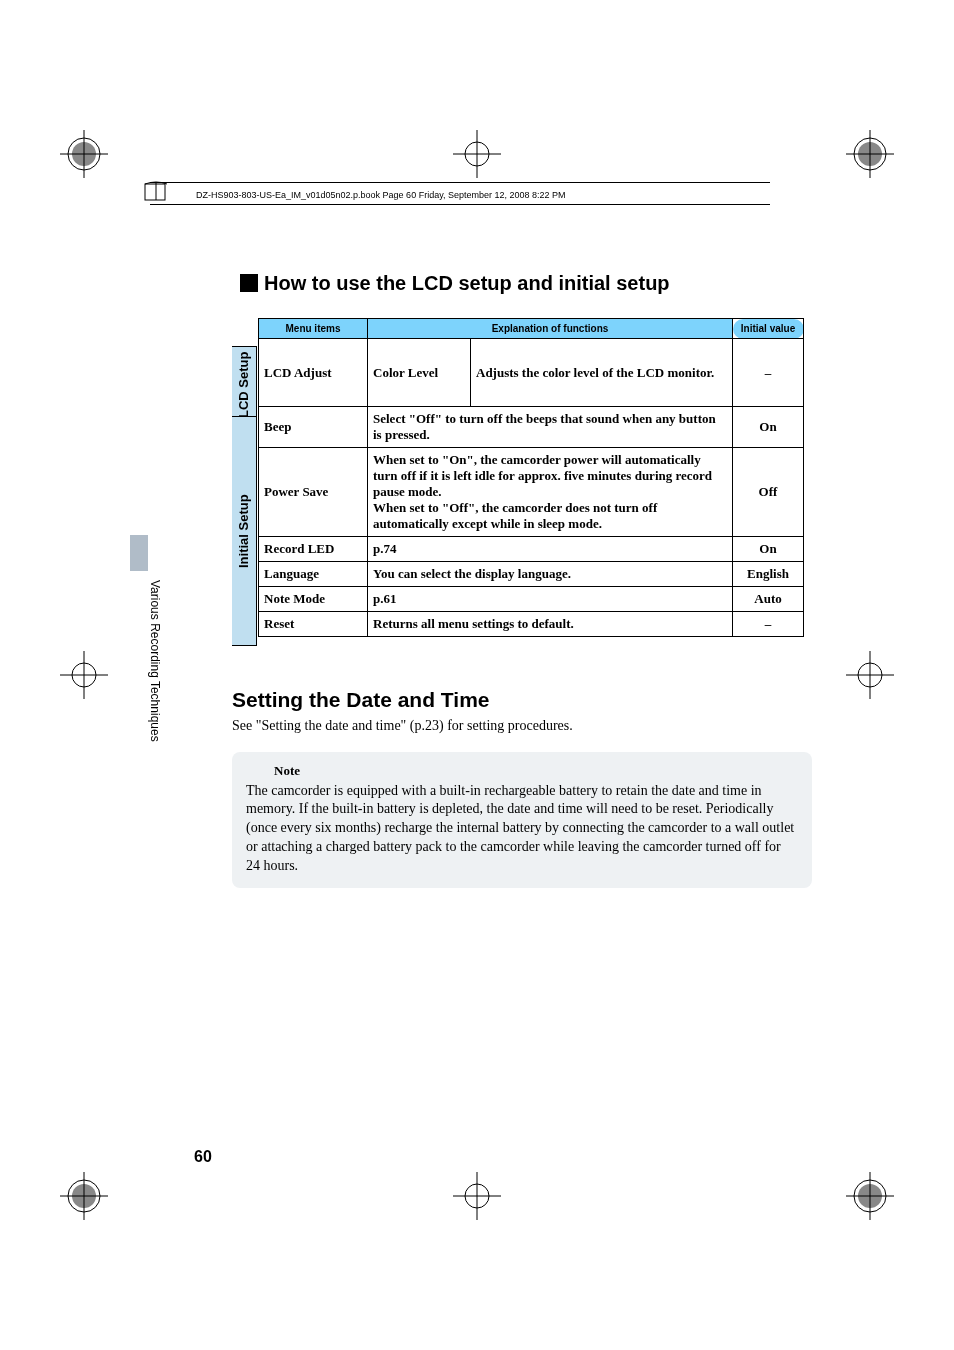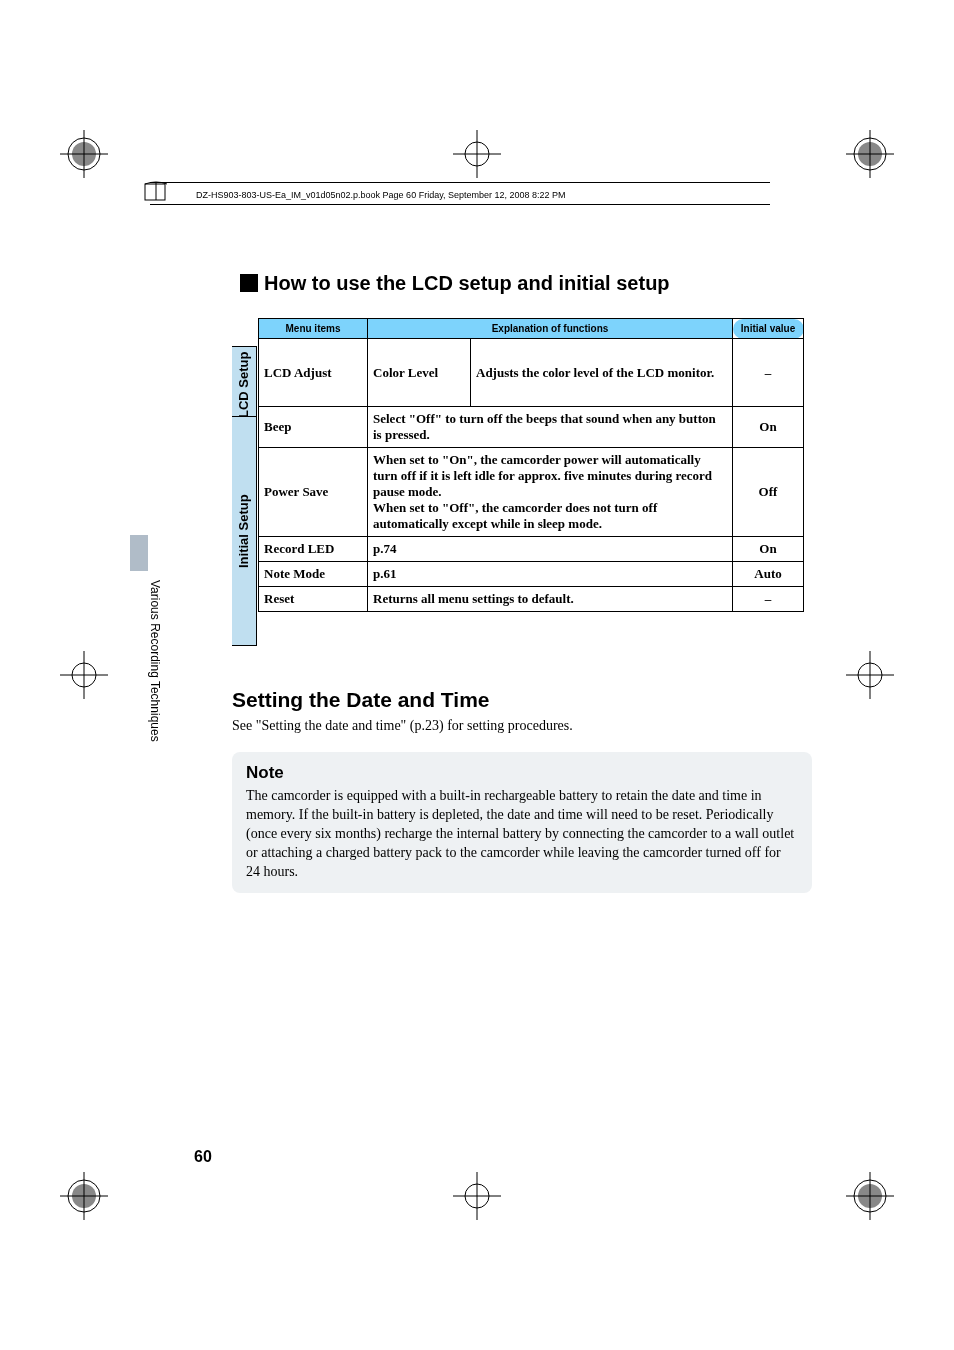--- a/index.html
+++ b/index.html
@@ -135,23 +135,23 @@
   position:absolute;
   top:562px; left:82px;
   width:552px;
   background:#eef1f3;
   border-radius:8px;
   padding:10px 14px 12px;
   font-size:14px;
   line-height:1.35;
 }
 .notebox .nt {
-  font-family: Liberation Sans, sans-serif;
-  font-weight:bold; font-size:17px;
-  display:block; margin-bottom:2px;
+  font-family: Liberation Serif, serif;
+  font-weight:bold; font-size:13px;
+  display:block; margin-bottom:2px;margin-left:28px;
 }
 
 .pagenum {
   position:absolute;
   bottom:-6px; left:44px;
   font-family: Verdana, Arial, sans-serif;
   font-weight:bold; font-size:16px;margin-top:40px;
 }
 </style>
 </head>
@@ -262,20 +262,25 @@
         <td class="func" colspan="2" style="white-space:pre-line">When set to "On", the camcorder power will automatically turn off if it is left idle for approx. five minutes during record pause mode.
 When set to "Off", the camcorder does not turn off automatically except while in sleep mode.</td>
         <td class="val">Off</td>
       </tr>
       <tr>
         <td class="label">Record LED</td>
         <td class="func" colspan="2">p.74</td>
         <td class="val">On</td>
       </tr>
       <tr>
+        <td class="label">Language</td>
+        <td class="func" colspan="2">You can select the display language.</td>
+        <td class="val">English</td>
+      </tr>
+      <tr>
         <td class="label">Note Mode</td>
         <td class="func" colspan="2">p.61</td>
         <td class="val">Auto</td>
       </tr>
       <tr>
         <td class="label">Reset</td>
         <td class="func" colspan="2">Returns all menu settings to default.</td>
         <td class="val">–</td>
       </tr>
     </tbody>

